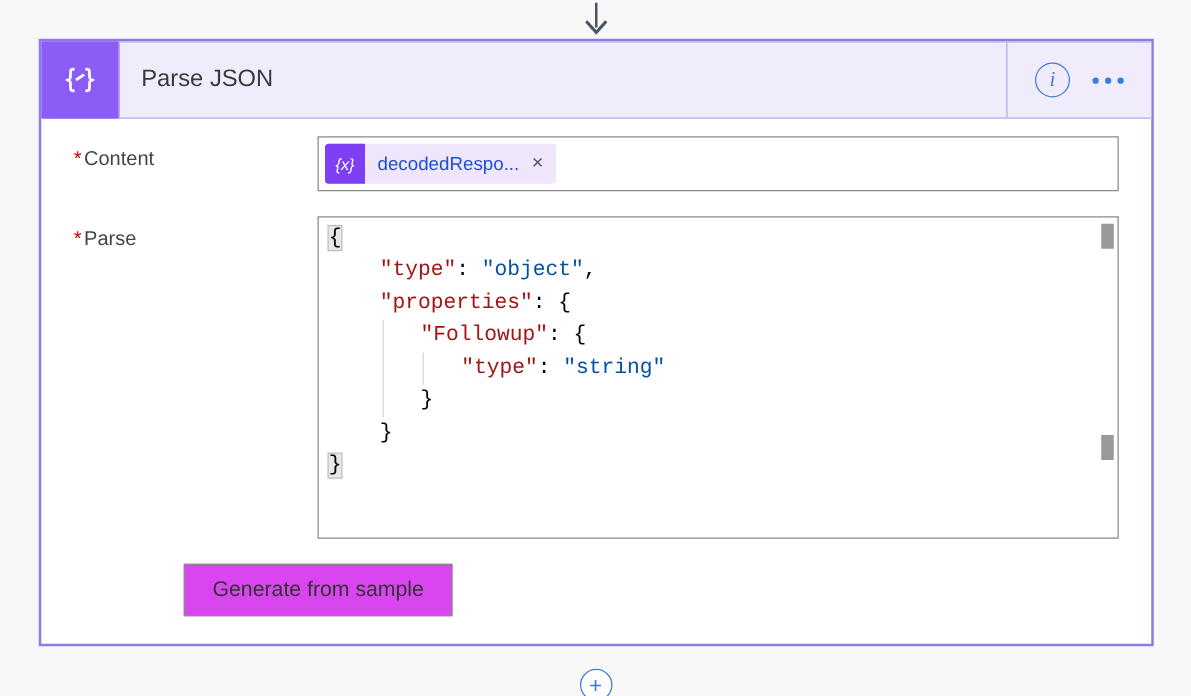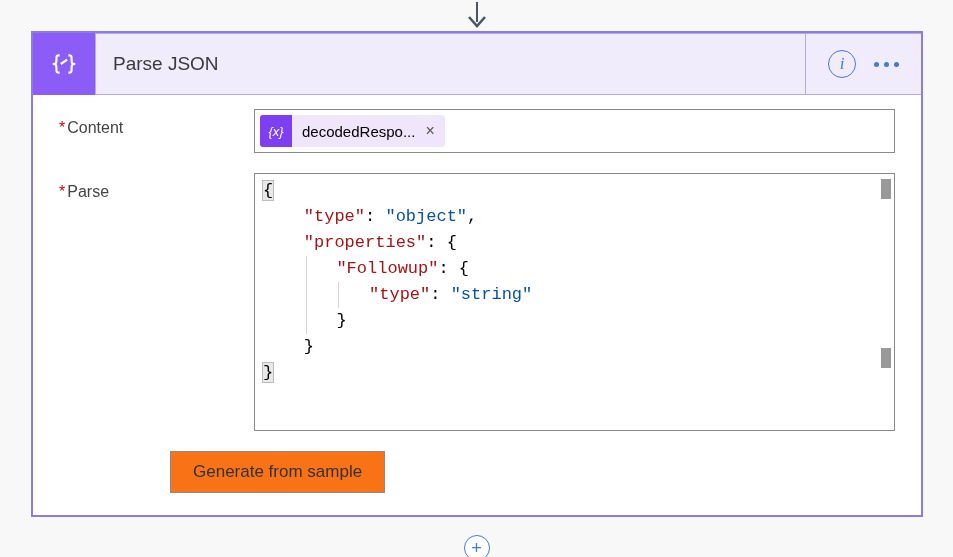--- a/index.html
+++ b/index.html
@@ -143,21 +143,21 @@
       justify-content: center;
       color: #fff;
       font-size: 13px;
       font-weight: 400;
       font-style: italic;
       border-radius: 3px 0 0 3px;
     }
     .token-label {
       padding: 0 10px;
       font-size: 15px;
-      color: #000000;
+      color: #1d4ed8;
     }
     .token-close {
       font-size: 16px;
       color: #555;
       cursor: pointer;
     }
     .schema-editor {
       flex: 1;
       border: 1px solid #8a8a8a;
       height: 258px;
@@ -197,23 +197,23 @@
     }
     .scrollbar-bottom {
       position: absolute;
       bottom: 62px;
       right: 3px;
       width: 10px;
       height: 20px;
       background: #999;
     }
     .generate-btn {
-      margin-left: 111px;
+      margin-left: 88px;
       border: 1px solid #8a8a8a;
-      background: #f97316;
+      background: #d946ef;
       padding: 10px 22px;
       font-size: 17px;
       color: #333;
       cursor: pointer;
       font-family: inherit;
     }
     .plus-circle {
       position: absolute;
       left: 50%;
       bottom: -4px;

